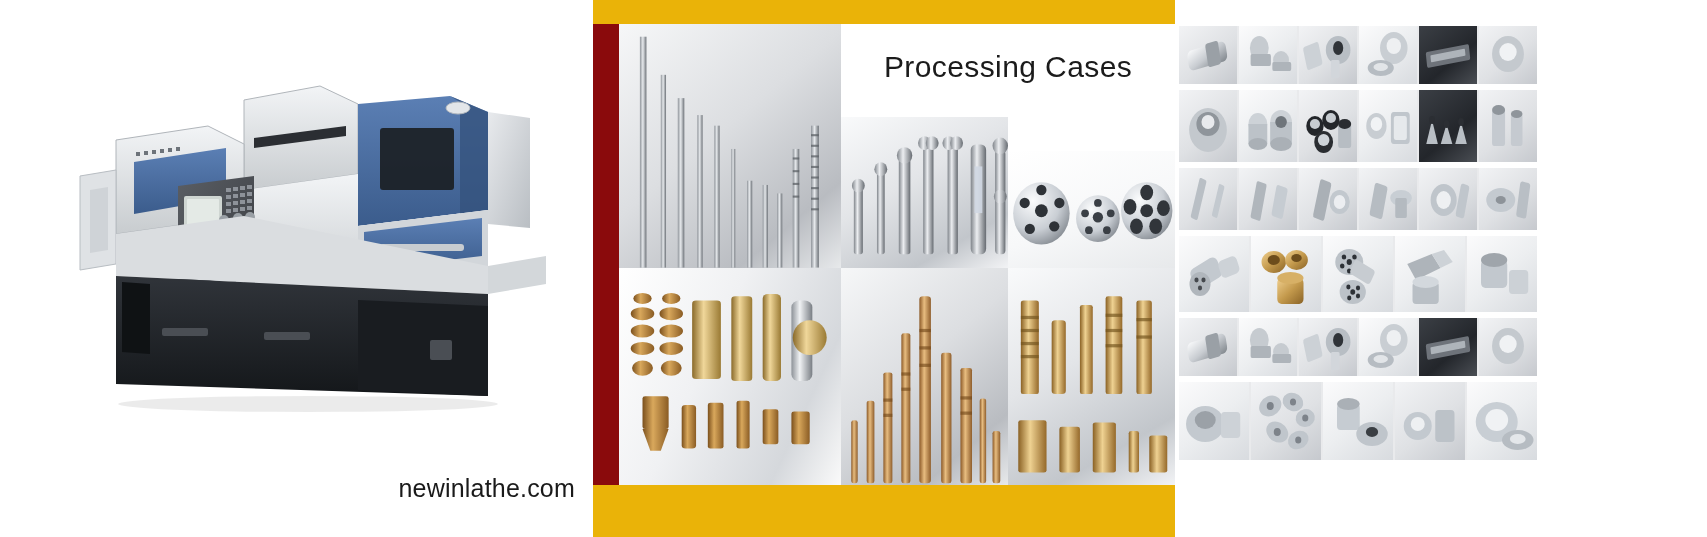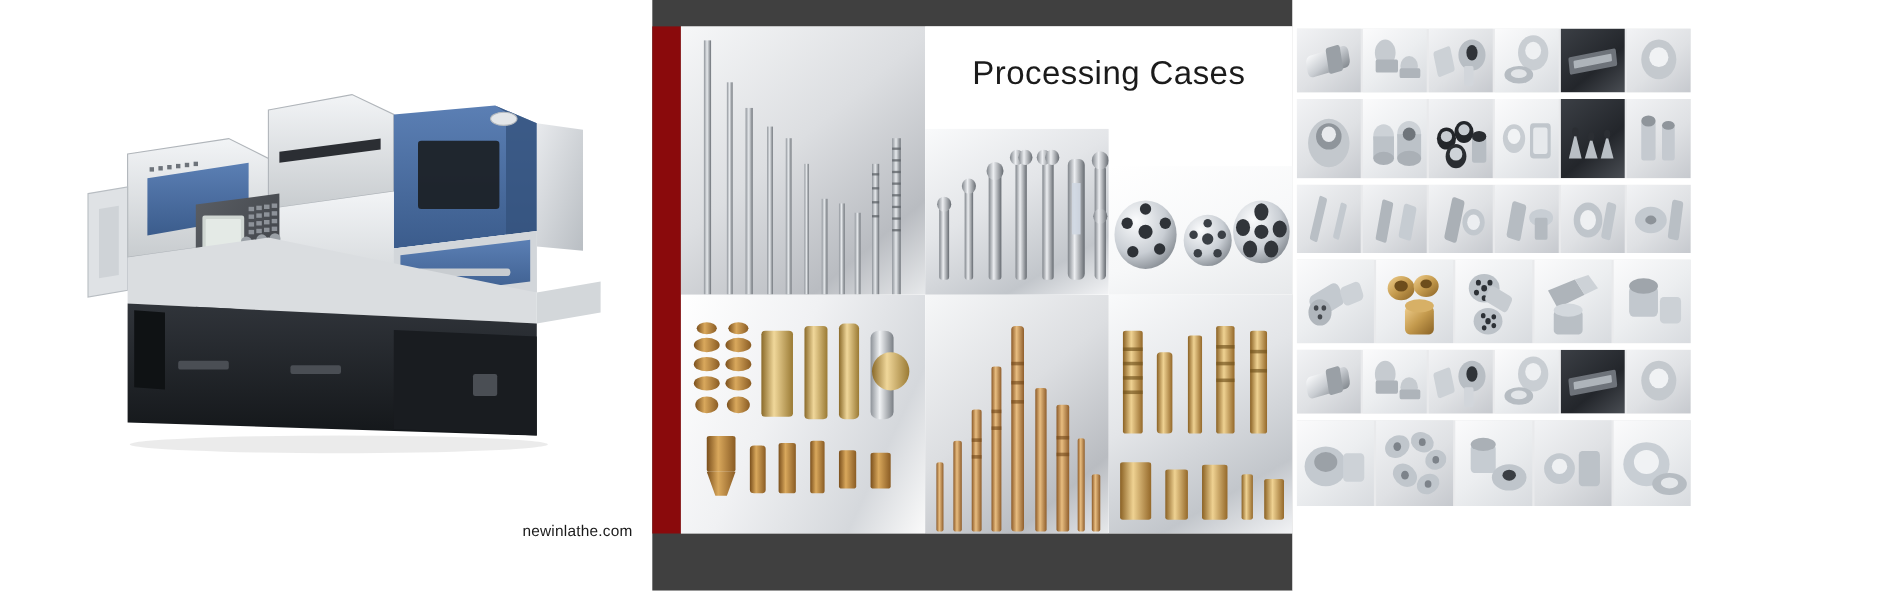--- a/index.html
+++ b/index.html
@@ -10,26 +10,26 @@
     background:#ffffff;position:relative;
   }
   .stage{position:absolute;inset:0;display:flex;}
 
   
   .panel-machine{position:relative;width:593px;height:537px;background:#ffffff;flex:0 0 593px;}
   .machine-wrap{position:absolute;left:58px;top:78px;width:490px;height:350px;}
   .machine-svg{width:100%;height:100%;display:block;}
   .watermark{
     position:absolute;left:0;right:18px;top:474px;text-align:right;
-    font-size:14px;color:#1a1a1a;letter-spacing:.2px;
+    font-size:25px;color:#1a1a1a;letter-spacing:.2px;
     font-family:"Liberation Sans","DejaVu Sans",sans-serif;
   }
 
   
-  .panel-cases{position:relative;flex:0 0 582px;width:582px;height:537px;background:#404040;}
+  .panel-cases{position:relative;flex:0 0 582px;width:582px;height:537px;background:#eab308;}
   .cases-inner{position:absolute;left:0;top:24px;width:582px;height:461px;display:flex;}
   .red-bar{flex:0 0 26px;background:#8a0a0c;height:100%;}
   .cases-grid{
     position:relative;flex:1 1 auto;height:100%;
     display:grid;
     grid-template-columns:1.33fr 1fr 1fr;
     grid-template-rows:1.12fr 1fr;
     background:#ffffff;
   }
   .cell{position:relative;overflow:hidden;}

